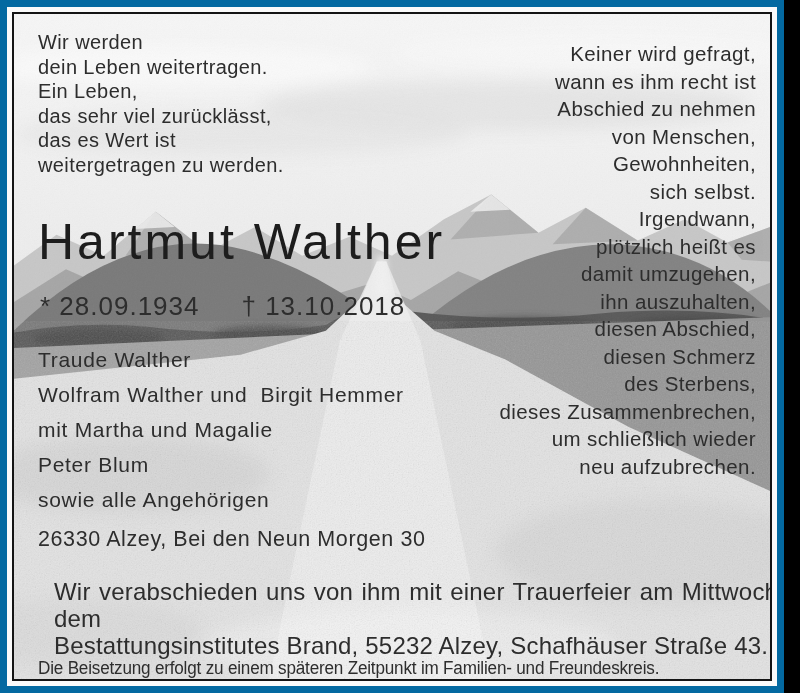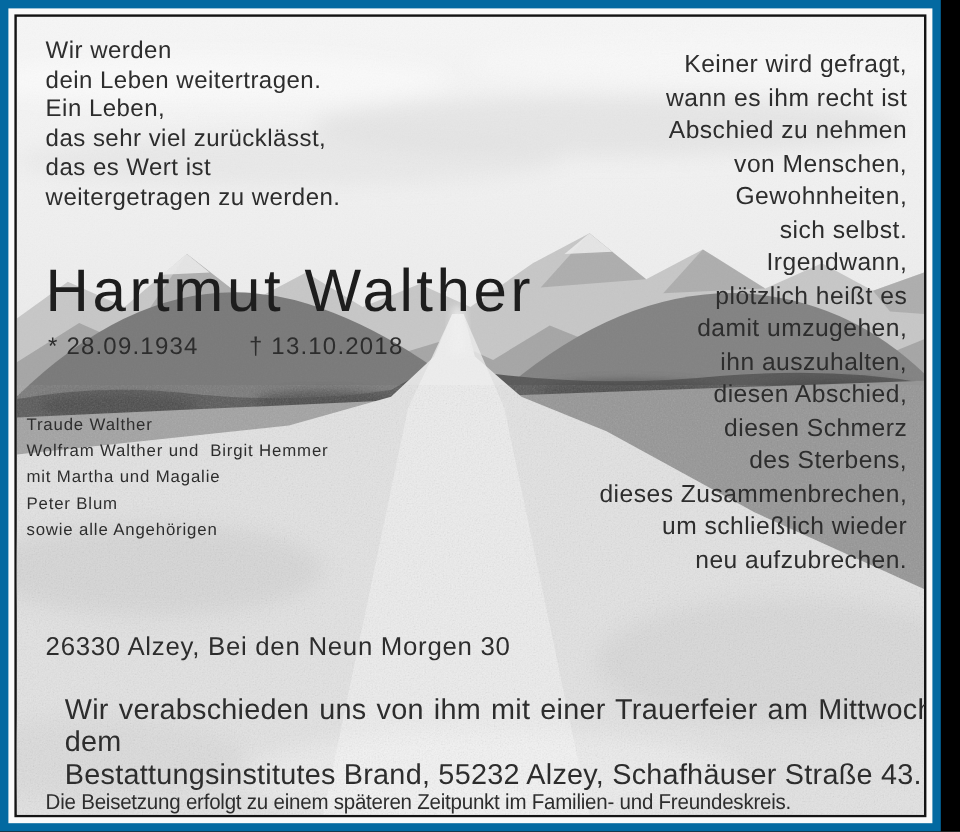--- a/index.html
+++ b/index.html
@@ -45,28 +45,28 @@
     letter-spacing:.4px;
   }
   .name{
     left:24px;top:201px;
     font-size:50px;line-height:1.1;
     letter-spacing:3px;
     color:#1d1d1d;
     white-space:nowrap;
   }
   .dates{
-    left:26px;top:264px;
-    font-size:20px;letter-spacing:1px;
+    left:26px;top:277px;
+    font-size:26px;letter-spacing:1px;
     white-space:nowrap;
   }
   .dates .death{margin-left:42px;}
   .mourners{
-    left:8px;top:328px;
-    font-size:14px;line-height:22px;
+    left:24px;top:328px;
+    font-size:21px;line-height:35px;
     white-space:pre-wrap;
     letter-spacing:.7px;
   }
   .address{
     left:24px;top:513px;
     font-size:21.5px;letter-spacing:.6px;
     white-space:nowrap;
   }
   .funeral{
     left:40px;top:564px;width:731px;

